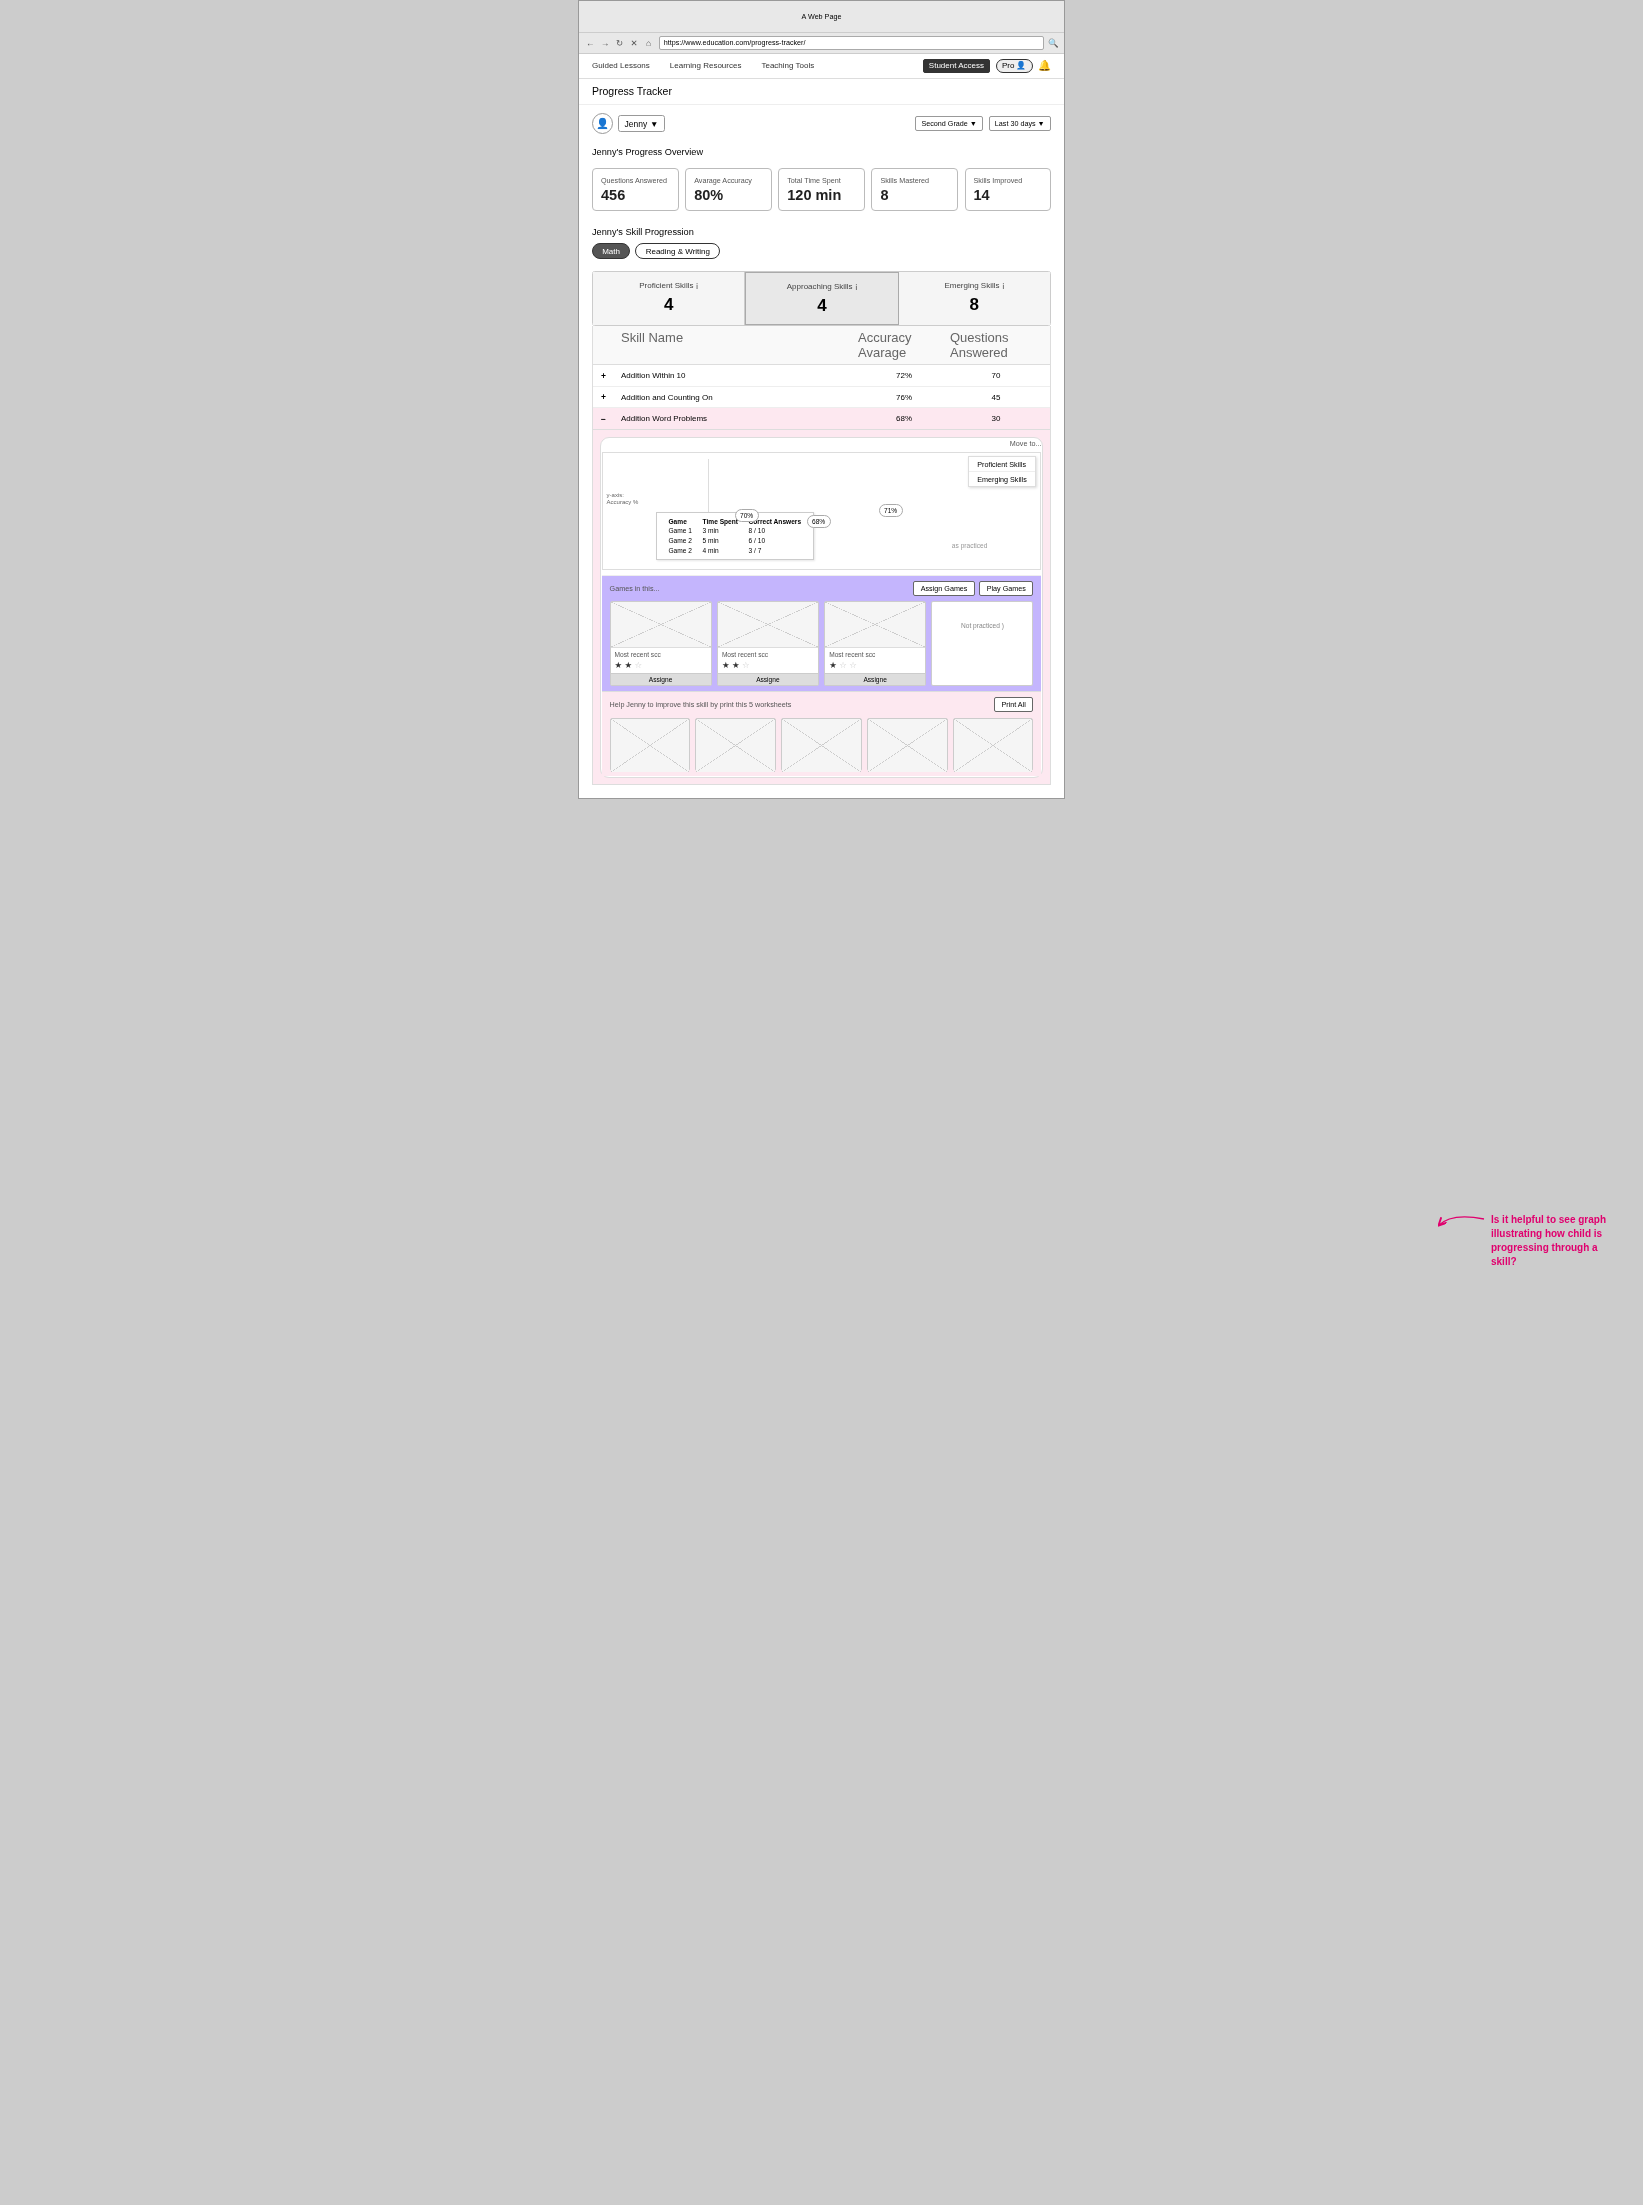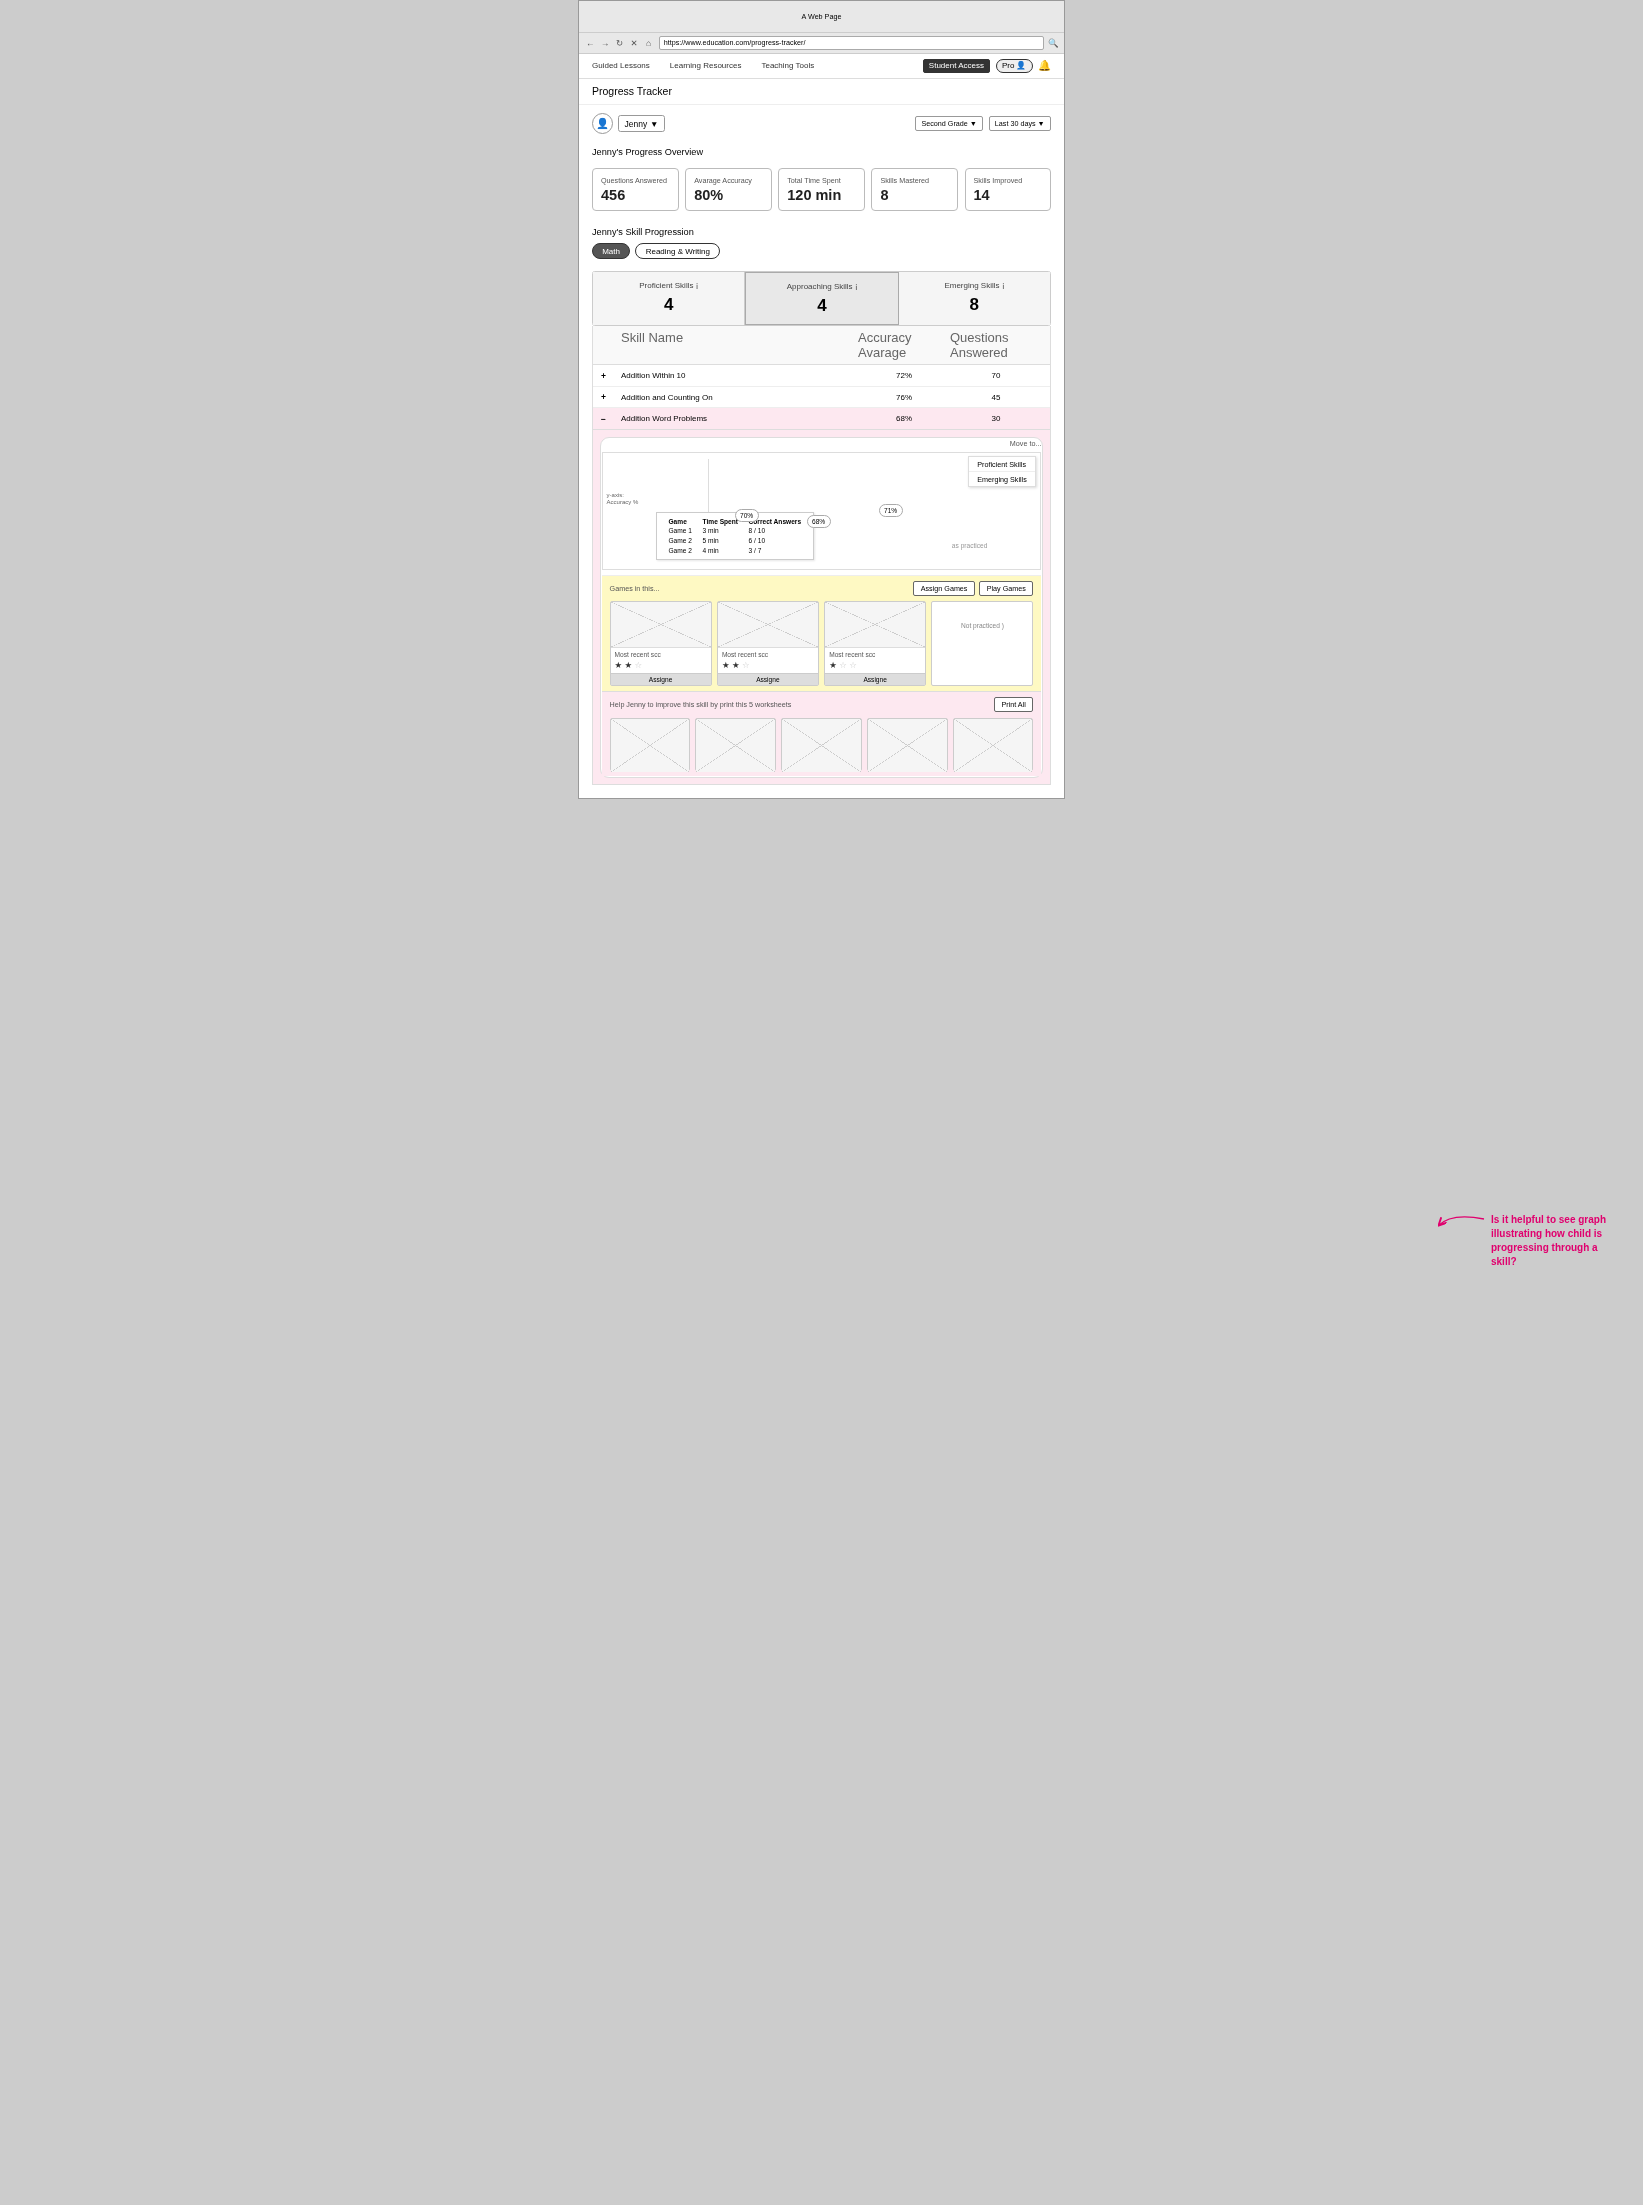--- a/index.html
+++ b/index.html
@@ -68,21 +68,21 @@
     .move-to-option:last-child { border-bottom: none; }
     
     .graph-area { height: 118px; border: 0.7px solid #ddd; margin-bottom: 5.3px; position: relative; background: white; }
     .graph-y-label { position: absolute; left: 4px; top: 39px; font-size: 6px; color: #666; line-height: 1.3; }
     .graph-point { position: absolute; width: 24px; height: 13px; border: 0.7px solid #aaa; border-radius: 6.6px; display: flex; align-items: center; justify-content: center; font-size: 6.6px; background: white; }
     .graph-tooltip { position: absolute; left: 53px; top: 59px; border: 0.7px solid #ccc; background: white; padding: 4px 6.6px; font-size: 6.6px; box-shadow: 0.7px 0.7px 2px rgba(0,0,0,0.1); }
     .graph-tooltip table { border-collapse: collapse; }
     .graph-tooltip td { padding: 1.3px 5.3px; }
     .graph-no-practice { position: absolute; right: 53px; bottom: 20px; font-size: 6.6px; color: #999; }
     
-    .games-section { background: #fef9c3; padding: 5.3px 8px; border-top: 0.7px solid #eee; }
+    .games-section { background: #c4b5fd; padding: 5.3px 8px; border-top: 0.7px solid #eee; }
     .games-header { display: flex; justify-content: space-between; align-items: center; margin-bottom: 5.3px; }
     .games-title { font-size: 7.2px; color: #555; }
     .games-buttons { display: flex; gap: 4px; }
     .game-btn { border: 0.7px solid #666; border-radius: 2px; padding: 2px 6.6px; font-size: 7.2px; cursor: pointer; background: white; }
     .games-grid { display: flex; gap: 5.3px; }
     .game-card { flex: 1; border: 0.7px solid #ccc; background: white; border-radius: 2px; }
     .game-thumbnail { width: 100%; height: 46px; position: relative; border-bottom: 0.7px solid #ddd; }
     .placeholder-img { width: 100%; height: 100%; position: relative; background: #f5f5f5; }
     .placeholder-img::before { content: ''; position: absolute; top: 0; left: 0; right: 0; bottom: 0; background: linear-gradient(to bottom right, transparent calc(50% - 0.3px), #ccc calc(50% - 0.3px), #ccc calc(50% + 0.3px), transparent calc(50% + 0.3px)); }
     .placeholder-img::after { content: ''; position: absolute; top: 0; left: 0; right: 0; bottom: 0; background: linear-gradient(to top right, transparent calc(50% - 0.3px), #ccc calc(50% - 0.3px), #ccc calc(50% + 0.3px), transparent calc(50% + 0.3px)); }

